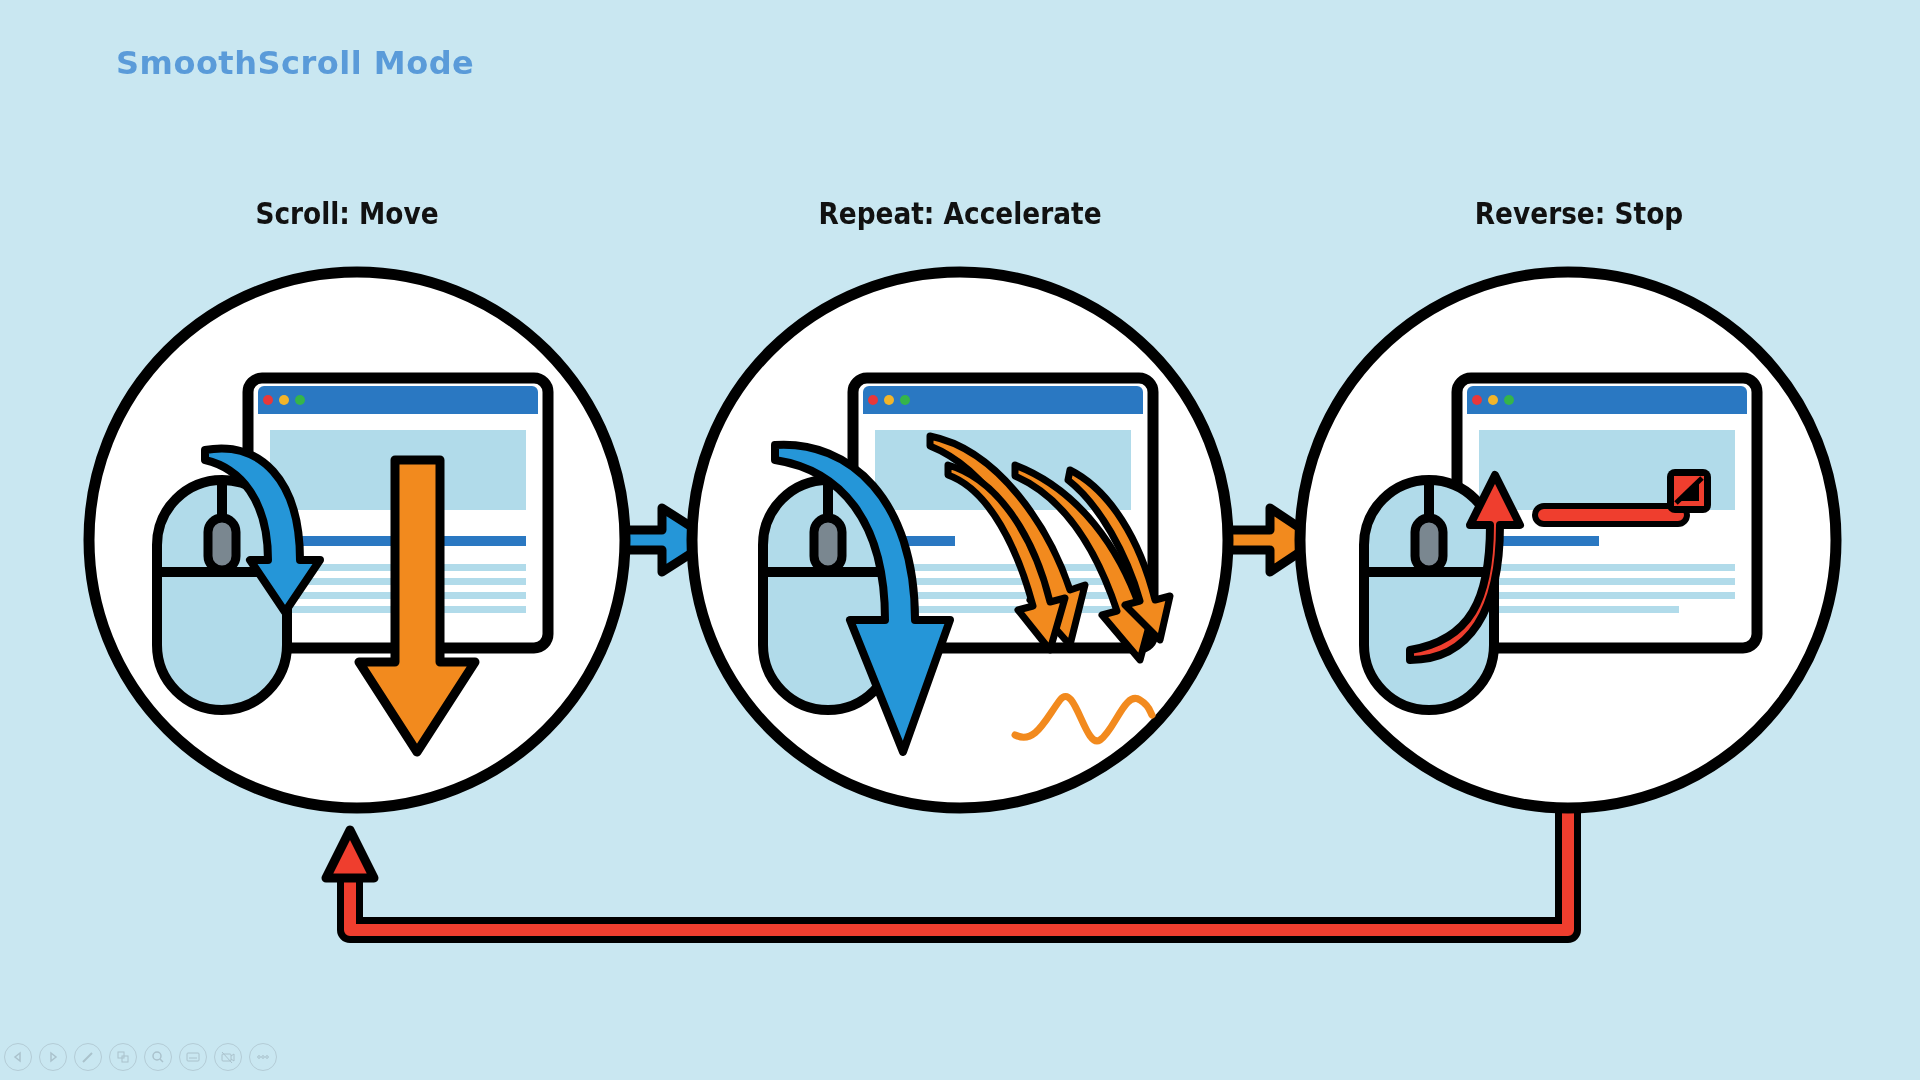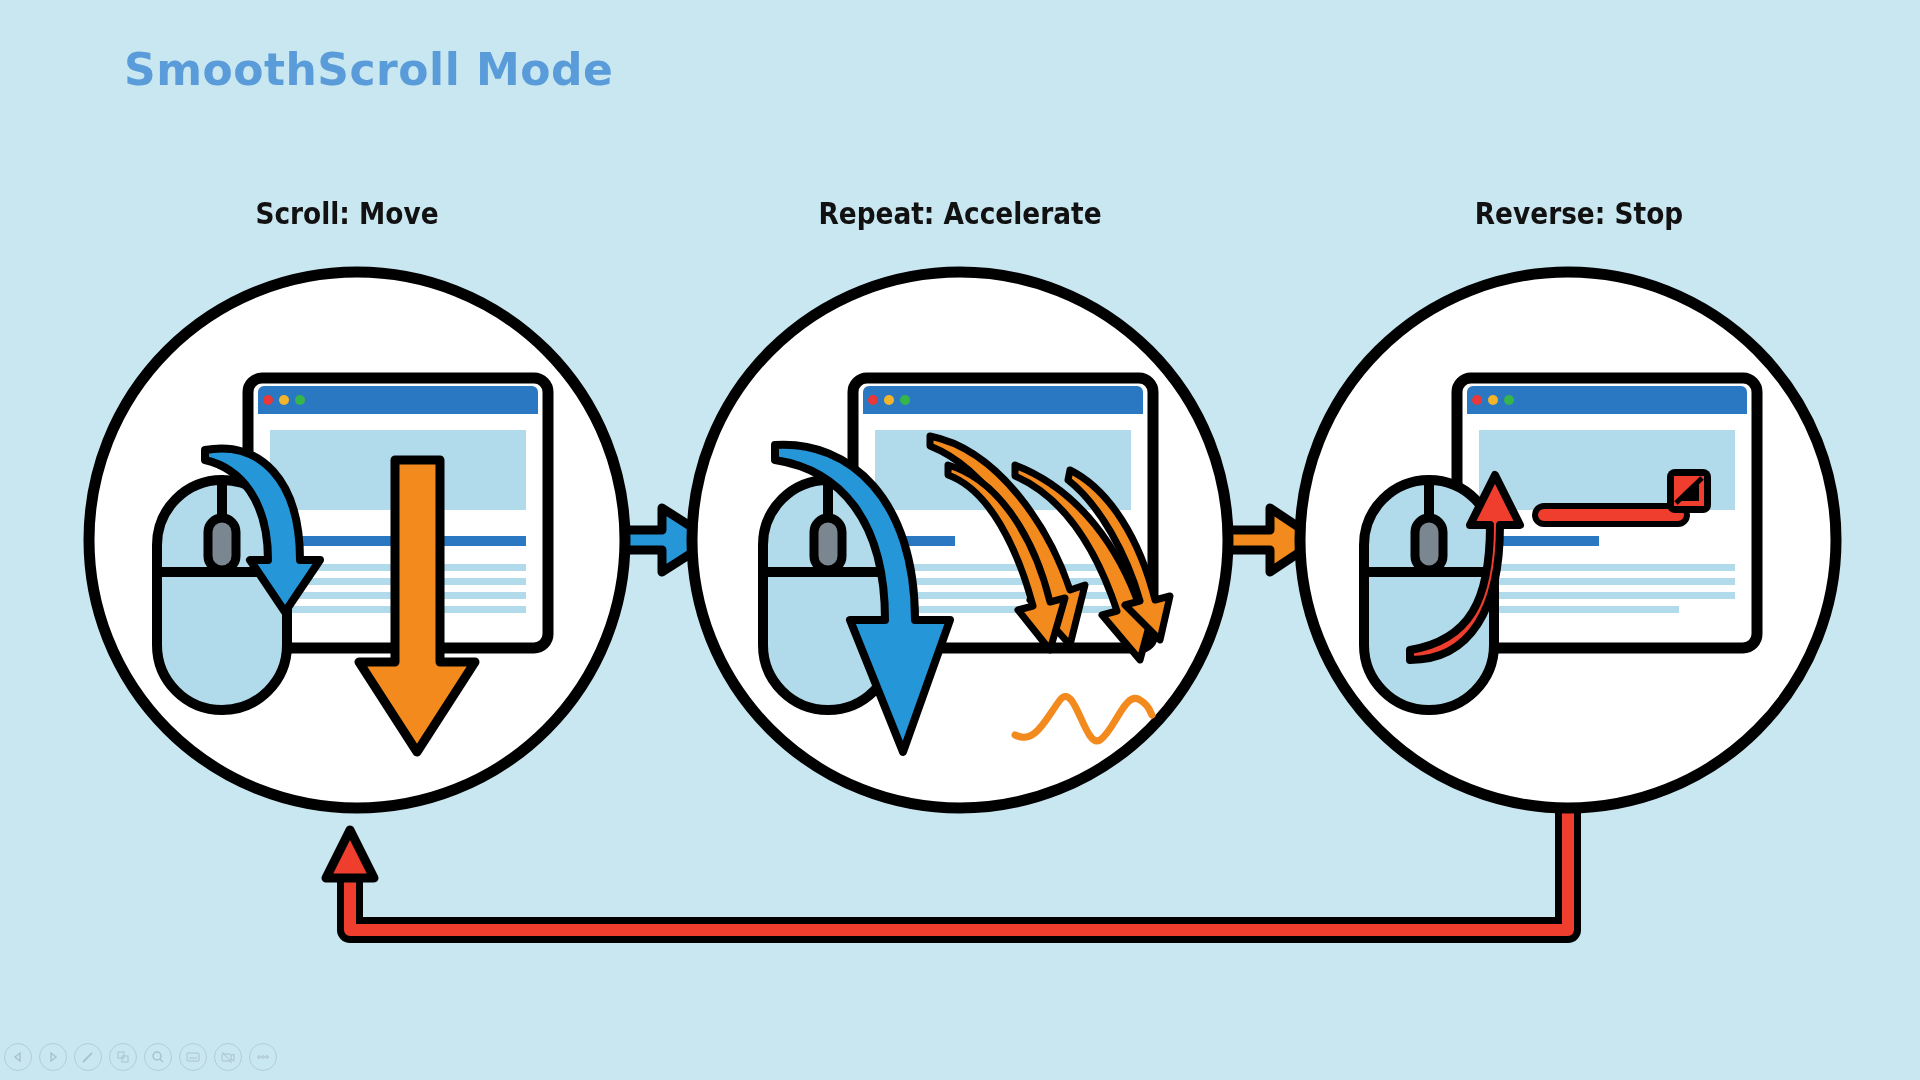--- a/index.html
+++ b/index.html
@@ -3,22 +3,22 @@
 <meta charset="utf-8">
 <style>
   html, body { margin:0; padding:0; }
   body {
     width:1920px; height:1080px; overflow:hidden;
     background:#c9e7f1;
     font-family:"DejaVu Sans", "Liberation Sans", sans-serif;
     position:relative;
   }
   .title {
-    position:absolute; left:124px; top:44px;
-    font-size:44px; font-weight:bold; color:#5a9bd9;
+    position:absolute; left:116px; top:44px;
+    font-size:32px; font-weight:bold; color:#5a9bd9;
     letter-spacing:0.5px;
   }
   .step-label {
     position:absolute; top:196px; width:400px; text-align:center;
     font-size:30px; font-weight:bold; color:#111;
     font-family:"DejaVu Sans", sans-serif;
     transform:scaleX(0.88); transform-origin:center;
   }
   svg.diagram { position:absolute; left:0; top:0; }
   .toolbar {

